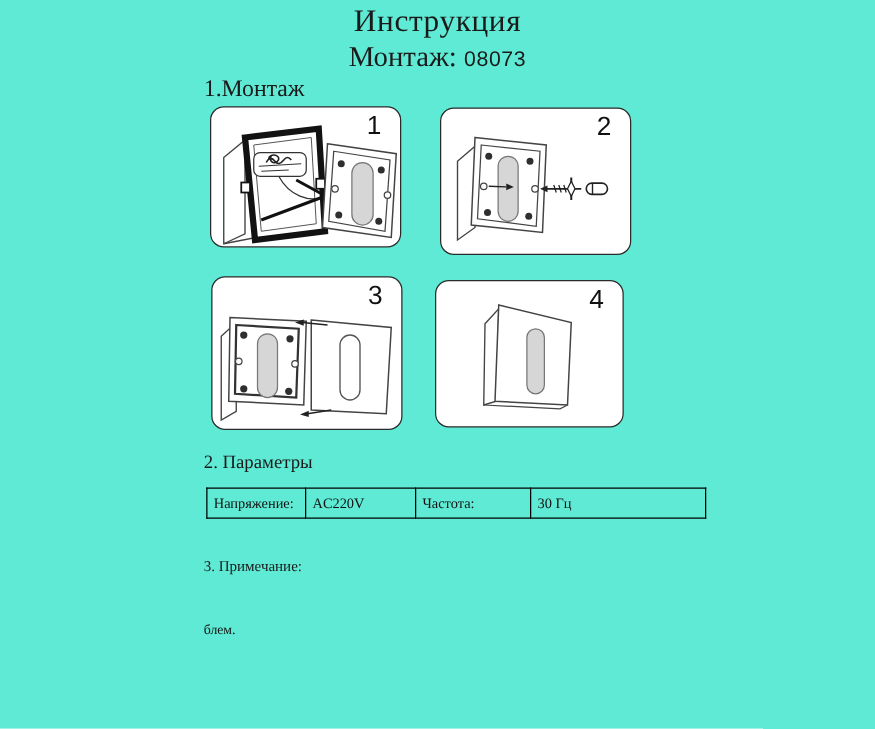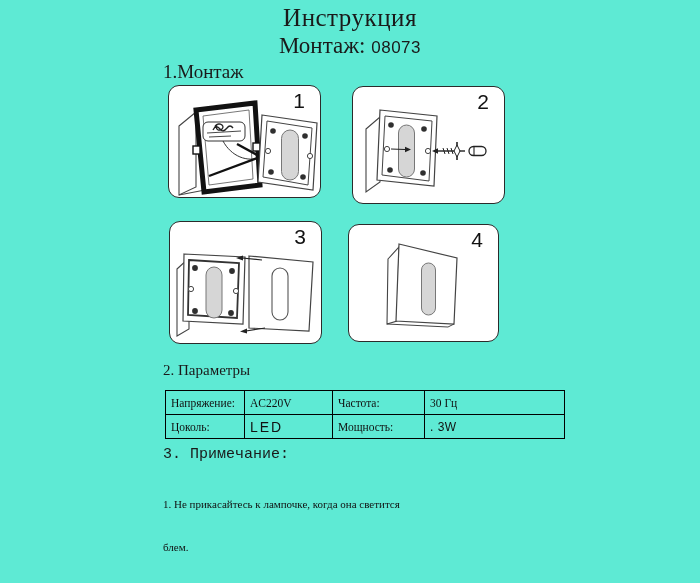--- a/index.html
+++ b/index.html
@@ -13,21 +13,21 @@
   }
   .model{
     position:absolute;top:33px;left:0;width:700px;text-align:center;
     font-size:23px;
   }
   .model-num{
     font-family:Liberation Sans, sans-serif;font-size:17px;letter-spacing:.5px;
   }
   .sec-montage{position:absolute;left:163px;top:61px;font-size:19px;}
   .sec-params{position:absolute;left:163px;top:362px;font-size:15px;}
-  .sec-notes{position:absolute;left:163px;top:446px;font-size:15px;font-family:Liberation Mono, monospace;}
+  .sec-notes{position:absolute;left:163px;top:446px;font-size:12px;}
 
   .card{
     position:absolute;border:1.6px solid #2b2b2b;border-radius:11px;background:#fff;
   }
   .card .num{
     position:absolute;top:3px;right:15px;
     font-family:"Liberation Sans", sans-serif;font-size:21px;color:#111;
   }
   .card svg{position:absolute;left:0;top:0;}
 
@@ -171,33 +171,26 @@
         <col style="width:92px">
         <col style="width:140px">
     </colgroup>
     <tbody>
         <tr>
       <td>Напряжение:</td>
       <td>AC220V</td>
       <td>Частота:</td>
       <td>30 Гц</td>
     </tr>
-    <tr>
-      <td>Цоколь:</td>
-      <td class="v-led">LED</td>
-      <td>Мощность:</td>
-      <td class="v-power">. 3W</td>
-    </tr>
   </tbody>
     </table>
 
   <div class="sec-notes">3. Примечание:</div>
 
   <div class="notes">
-    <div>1. Не прикасайтесь к лампочке, когда она светится</div>
     <div>блем.</div>
     
     
     
     
     
   </div>
 
 </div>
 

